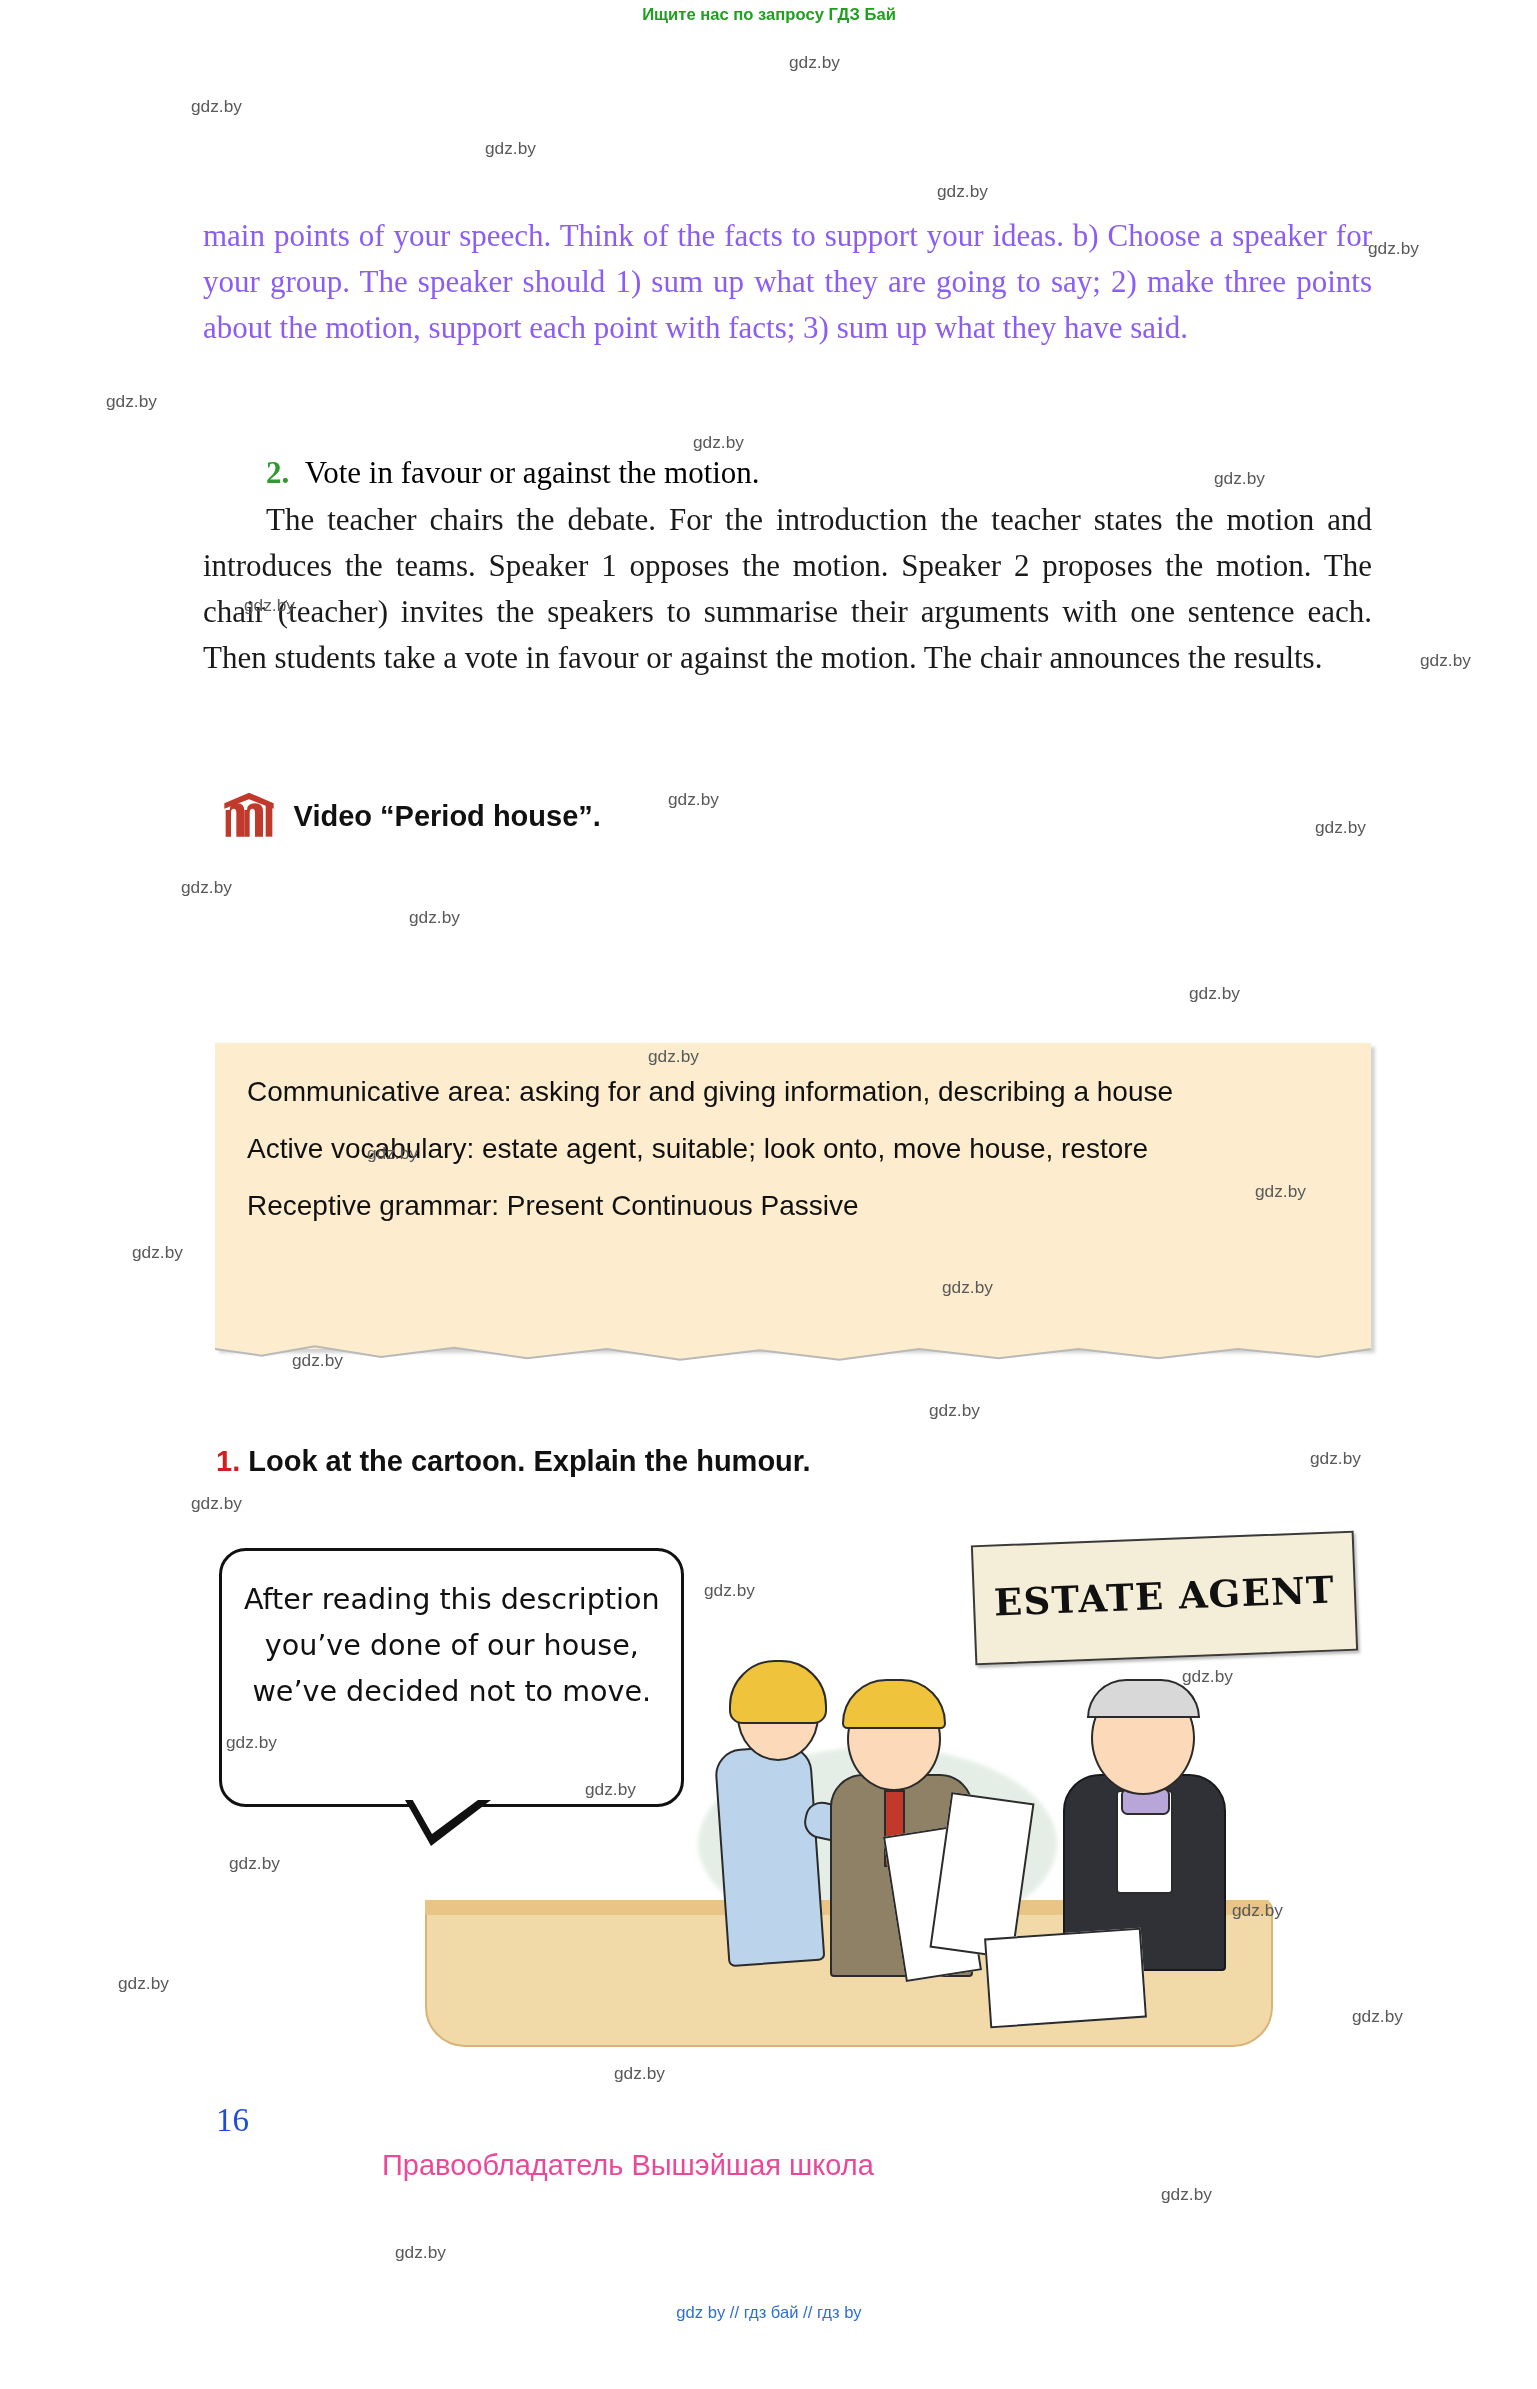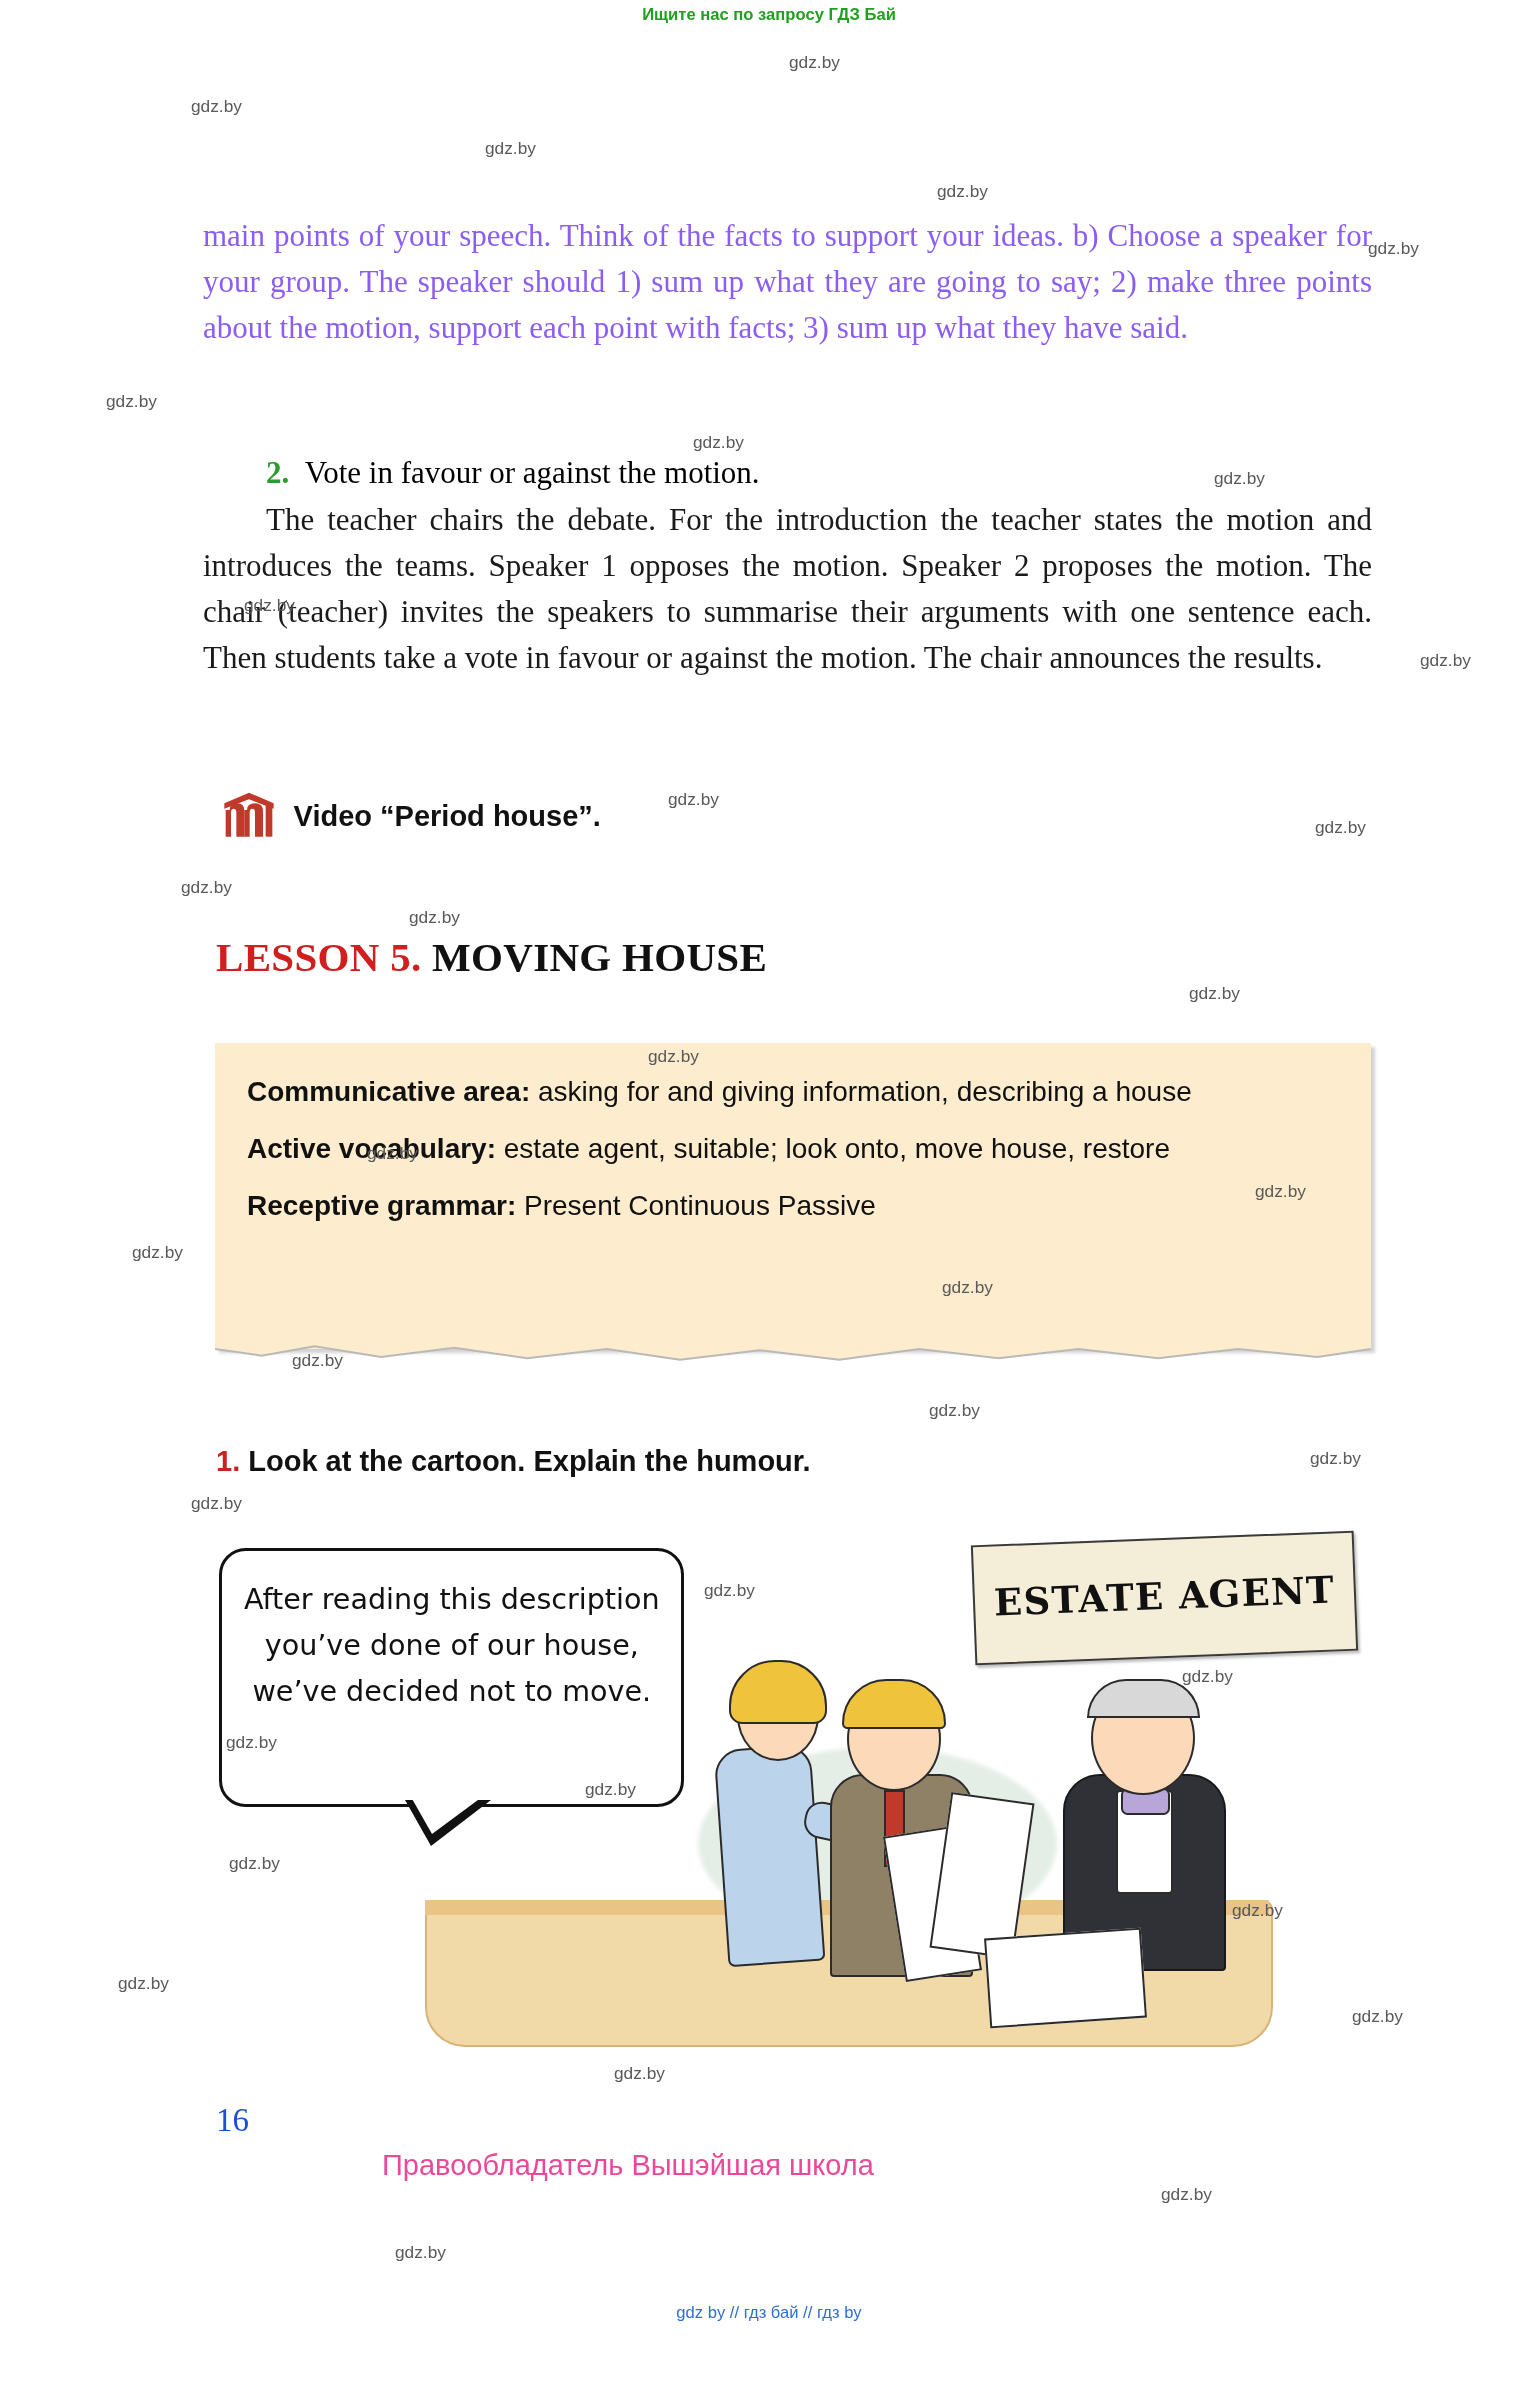--- a/index.html
+++ b/index.html
@@ -147,21 +147,21 @@
     box-shadow: 4px 4px 3.3px rgba(0,0,0,0.18);
   }
   .infobox-inner {
     padding: 28px 32px 0 32px;
     font-family: "Liberation Sans", sans-serif;
     font-size: 28px;
     line-height: 41px;
     color: #111;
   }
   .infobox-inner p { margin: 0 0 16px 0; text-align: justify; }
-  .infobox-inner b { font-weight: bold; }
+  .infobox-inner b { font-weight: normal; }
   .torn {
     position: absolute;
     left: 215px;
     top: 1345px;
     width: 1169px;
     height: 26.6px;
   }
 
   
   .task1 {
@@ -407,24 +407,20 @@
       <svg width="60" height="52" viewBox="0 0 90 78">
         <path d="M8 20 L45 4 L82 20 L82 28 L45 14 L8 28 Z" fill="#c0392b"></path>
         <path d="M16 30 Q16 20 28 20 Q38 20 38 32 L38 70 L26 70 L26 34 Q26 28 22 28 Q18 28 18 34 L18 70 L10 70 L10 30 Z" fill="#c0392b"></path>
         <path d="M42 30 Q42 20 54 20 Q66 20 66 32 L66 70 L54 70 L54 34 Q54 28 50 28 Q46 28 46 34 L46 70 L38 70 L38 30 Z" fill="#c0392b"></path>
         <path d="M70 20 L80 20 L80 70 L70 70 Z" fill="#c0392b"></path>
       </svg>
     </span>
     <span class="video-label">Video “Period house”.</span>
   </div>
 
-  <div class="lesson-header">
-    <span class="lesson-num">LESSON 5.</span>
-    <span class="lesson-title">MOVING HOUSE</span>
-  </div>
 
   <div class="infobox">
     <div class="infobox-inner">
       <p>
         <b>Communicative area:</b><span> asking for and giving information, describing a house</span>
       </p>
       <p>
         <b>Active vocabulary:</b><span> estate agent, suitable; look onto, move house, restore</span>
       </p>
       <p>

